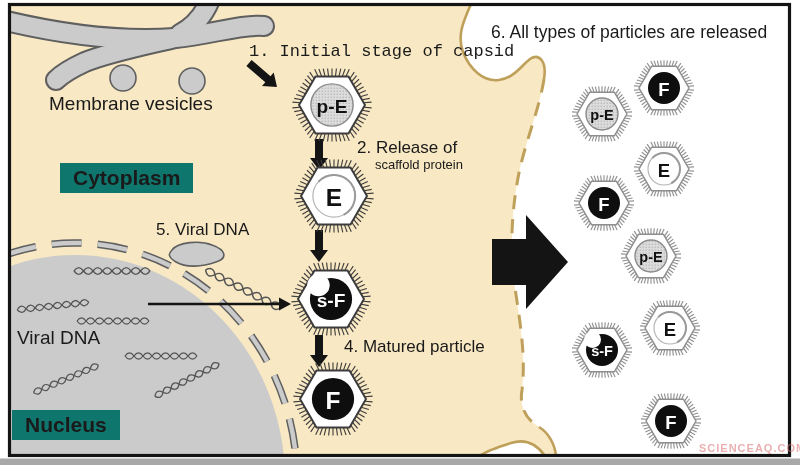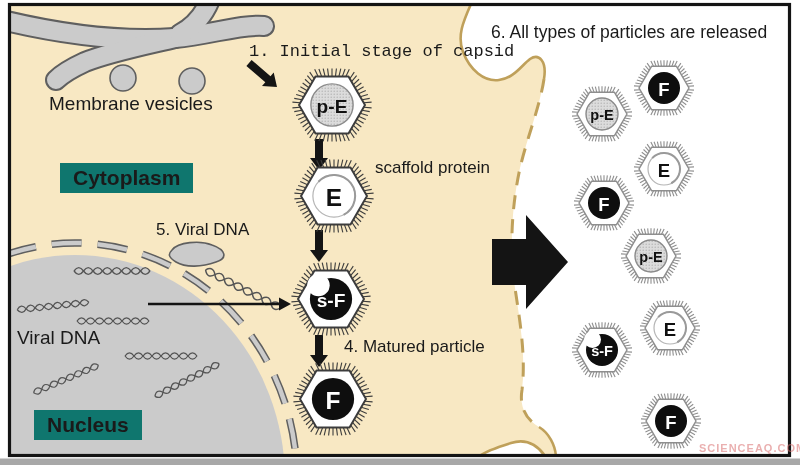--- a/index.html
+++ b/index.html
@@ -5,21 +5,21 @@
   html,body{margin:0;padding:0;background:#fff;}
   .stage{
     position:relative;width:800px;height:465px;overflow:hidden;
     font-family:"Liberation Sans",sans-serif;color:#1a1a1a;background:#fff;
   }
   .stage svg{position:absolute;left:0;top:0;}
   .lbl{position:absolute;white-space:nowrap;line-height:1.15;}
   .lbl-plain{font-size:17px;text-align:center;}
   .lbl-region{font-size:19px;}
   .lbl-box{background:#0f766e;font-weight:bold;font-size:21px;padding:3px 13px;}
-  .step2-line2{font-size:17px;}
+  .step2-line2{font-size:13px;}
   .watermark{font-size:11px;font-weight:bold;letter-spacing:1px;opacity:.55;}
 </style>
 </head>
 <body>
 
 <div class="stage">
 
   <svg id="scene" width="800" height="465" viewBox="0 0 800 465">
     <defs>
       <clipPath id="frameClip">
@@ -810,22 +810,23 @@
         </g>
     </g>
 
     <rect x="9.5" y="4.5" width="780" height="451" fill="none" stroke="#141414" stroke-width="3.2"></rect>
     <rect x="0" y="458.5" width="800" height="7" fill="#a8a8a8"></rect>
   </svg>
 
   <div class="lbl lbl-region" style="left:49px;top:93px;">Membrane vesicles</div>
   <div class="lbl lbl-box" style="left:60px;top:163px;">Cytoplasm</div>
   <div class="lbl lbl-region" style="left:17px;top:327px;font-size:19px;">Viral DNA</div>
-  <div class="lbl lbl-box" style="left:34px;top:410px;text-align:center;">Nucleus</div>
+  <div class="lbl lbl-box" style="left:12px;top:410px;text-align:center;">Nucleus</div>
 
   <div class="lbl lbl-plain" style="left:249px;top:42px;font-family:Liberation Mono, monospace;">1. Initial stage of capsid</div>
+  <div class="lbl lbl-plain" style="left:357px;top:138px;">2. Release of</div>
   <div class="lbl step2-line2" style="position:absolute;left:375px;top:158px;">scaffold protein</div>
   <div class="lbl lbl-plain" style="left:344px;top:337px;">4. Matured particle</div>
   <div class="lbl lbl-plain" style="left:156px;top:220px;">5. Viral DNA</div>
   <div class="lbl lbl-plain" style="left:491px;top:22px;font-size:17.5px;">6. All types of particles are released</div>
 
   <div class="lbl watermark" style="left:699px;top:442px;color:#d96f6f;">SCIENCEAQ.COM</div>
 </div>
 
 </body></html>

